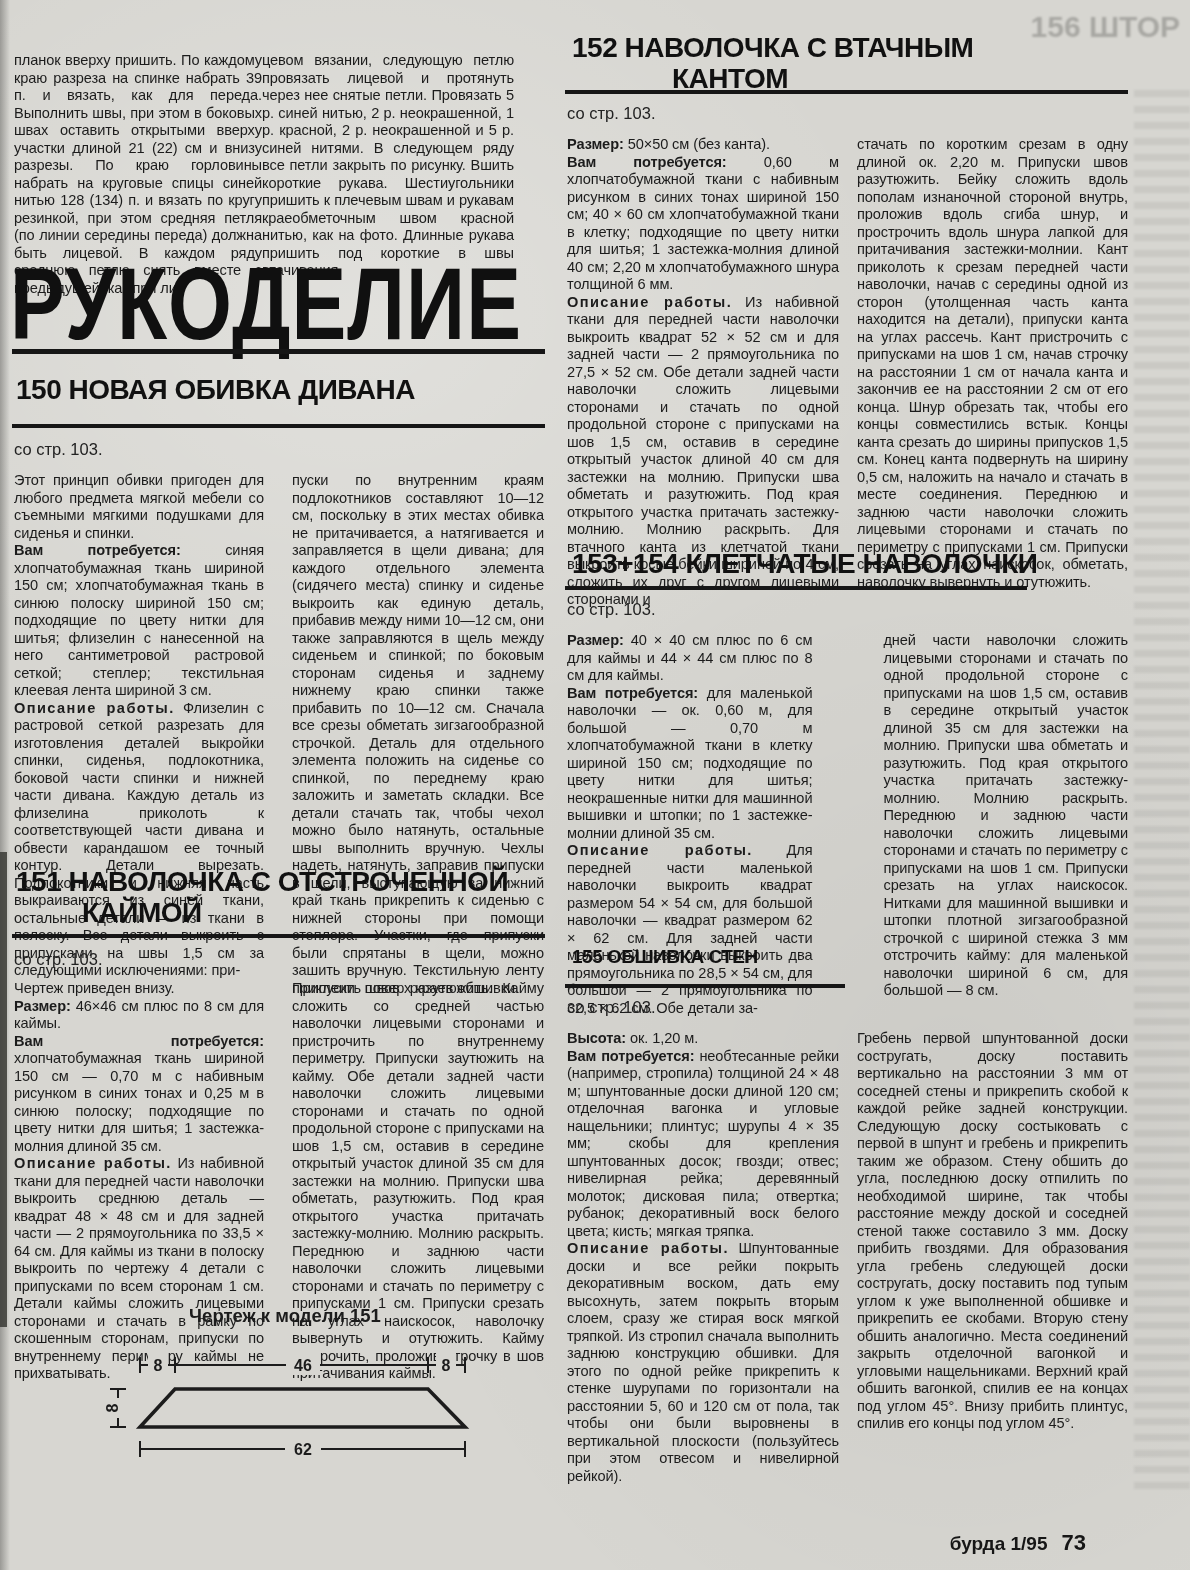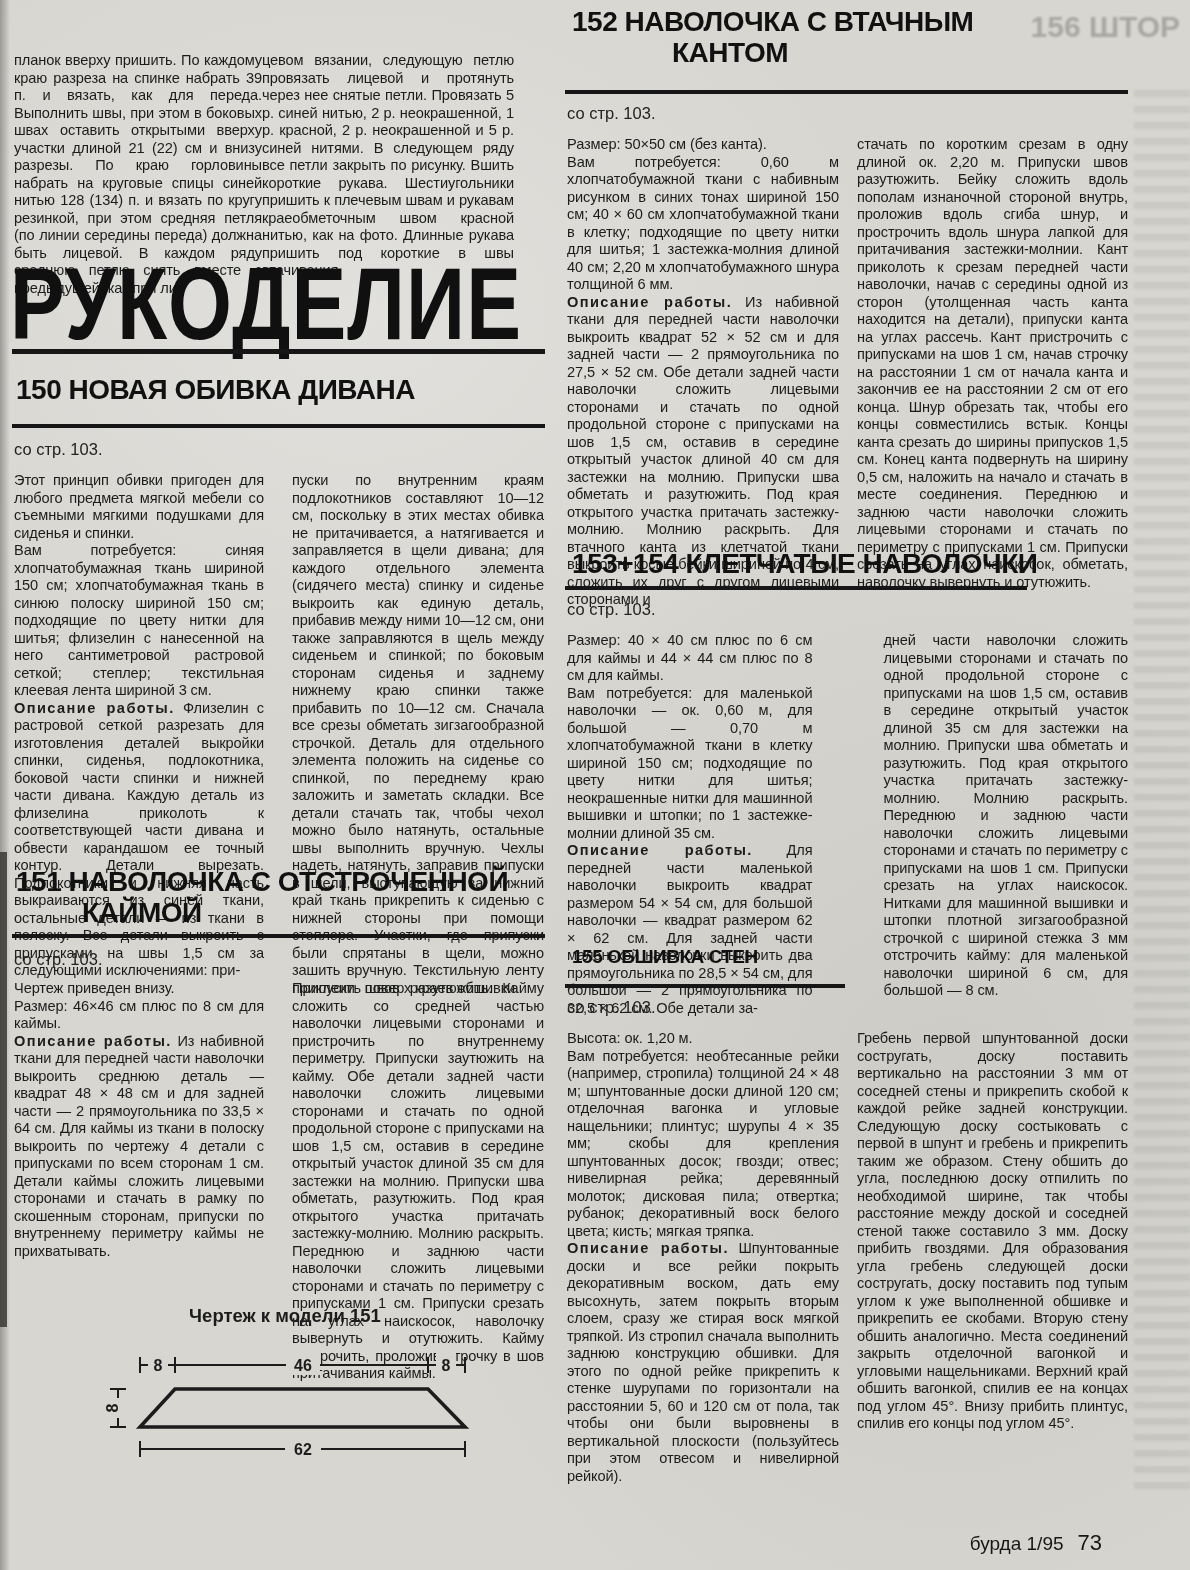--- a/index.html
+++ b/index.html
@@ -12,33 +12,33 @@
       #d7d6d1;
     font-family:"Liberation Sans", sans-serif;
     color:#1c1c1c; overflow:hidden;
   }
   .edge-shadow-left { position:absolute; left:0; top:0; width:10px; height:100%;
     background:linear-gradient(90deg, rgba(40,40,38,.35), rgba(40,40,38,0)); }
   .edge-bar { position:absolute; left:0; top:852px; width:7px; height:475px; background:#393935; opacity:.85; }
 
   .body-text { font-size:14.6px; line-height:1.2; text-align:justify; letter-spacing:-0.1px; }
   .body-text p { margin:0; }
-  .lead { font-weight:normal; }
+  .lead { font-weight:bold; }
   .lead-sp { font-weight:bold; letter-spacing:1.4px; }
 
   .cols { position:absolute; display:flex; }
 
   .sec-head { font-weight:bold; letter-spacing:-0.5px; color:#111; line-height:1.12; }
   .rule { position:absolute; background:#161616; }
   .src { position:absolute; font-size:16.5px; color:#222; }
 
   .main-title { position:absolute; left:10px; top:246px; font-size:79px; font-weight:bold;
     letter-spacing:1px; transform:scale(1.04,1.28); transform-origin:left top; color:#101010; }
 
-  .footer { position:absolute; right:88px; bottom:14px; font-size:19px; font-weight:normal; color:#161616; }
+  .footer { position:absolute; right:104px; bottom:14px; font-size:19px; font-weight:bold; color:#161616; }
   .footer .pageno { font-size:22px; margin-left:14px; }
 
   .ghost-strip { position:absolute; right:0; top:90px; width:56px; height:1400px; opacity:.5;
     background:repeating-linear-gradient(180deg,
       rgba(120,120,116,.28) 0px, rgba(120,120,116,.28) 7px,
       rgba(215,214,209,0) 7px, rgba(215,214,209,0) 16px);
     filter:blur(1.2px);
   }
   .ghost-head { position:absolute; right:10px; top:10px; font-size:30px; font-weight:bold;
     color:#6e6e6a; opacity:.45; filter:blur(1px); letter-spacing:0; }
@@ -91,20 +91,21 @@
     <span>151 НАВОЛОЧКА С ОТСТРОЧЕННОЙ</span><br>
     <span style="margin-left:66px;">КАЙМОЙ</span>
   </div>
   <div class="rule" style="left:12px; top:934px; width:533px; height:4px;"></div>
   <div class="src" style="left:14px; top:950px;">со стр. 103.</div>
 
   <div class="cols" style="left:14px; top:980px; width:530px; gap:28px;">
     <div class="body-text" style="width:250px;">
       <p>Чертеж приведен внизу.</p>
       <p><span class="lead">Размер:</span><span> 46×46 см плюс по 8 см для каймы.</span></p>
+      <p><span class="lead">Вам потребуется:</span><span> хлопчатобумажная ткань шириной 150 см — 0,70 м с набивным рисунком в синих тонах и 0,25 м в синюю полоску; подходящие по цвету нитки для шитья; 1 застежка-молния длиной 35 см.</span></p>
       <p><span class="lead-sp">Описание работы.</span><span> Из набивной ткани для передней части наволочки выкроить среднюю деталь — квадрат 48 × 48 см и для задней части — 2 прямоугольника по 33,5 × 64 см. Для каймы из ткани в полоску выкроить по чертежу 4 детали с припусками по всем сторонам 1 см. Детали каймы сложить лицевыми сторонами и стачать в рамку по скошенным сторонам, припуски по внутреннему периметру каймы не прихватывать.</span></p>
     </div>
     <div class="body-text" style="width:252px;">
       <p>Припуски швов разутюжить. Кайму сложить со средней частью наволочки лицевыми сторонами и пристрочить по внутреннему периметру. Припуски заутюжить на кайму. Обе детали задней части наволочки сложить лицевыми сторонами и стачать по одной продольной стороне с припусками на шов 1,5 см, оставив в середине открытый участок длиной 35 см для застежки на молнию. Припуски шва обметать, разутюжить. Под края открытого участка притачать застежку-молнию. Молнию раскрыть. Переднюю и заднюю части наволочки сложить лицевыми сторонами и стачать по периметру с припусками 1 см. Припуски срезать на углах наискосок, наволочку вывернуть и отутюжить. Кайму отстрочить, проложив строчку в шов притачивания каймы.</p>
     </div>
   </div>
 
   <div class="diagram">
     <div class="diagram-title">Чертеж к модели 151</div>
     <svg width="430" height="150" viewBox="0 0 430 150">
@@ -130,21 +131,21 @@
       <polygon class="shape-line" points="105,62 358,62 395,100 70,100"></polygon>
 
       <line class="dim-line" x1="70" y1="122" x2="395" y2="122"></line>
       <line class="dim-line" x1="70" y1="114" x2="70" y2="130"></line>
       <line class="dim-line" x1="395" y1="114" x2="395" y2="130"></line>
       <rect class="label-bg" x="215" y="110" width="36" height="22"></rect>
       <text class="dim-label" x="233" y="128" text-anchor="middle">62</text>
     </svg>
   </div>
 
-  <div class="sec-head" style="position:absolute; left:572px; top:6px; font-size:28px;">
+  <div class="sec-head" style="position:absolute; left:572px; top:32px; font-size:28px;">
     <span>152 НАВОЛОЧКА С ВТАЧНЫМ</span><br>
     <span style="margin-left:100px;">КАНТОМ</span>
   </div>
   <div class="rule" style="left:565px; top:90px; width:563px; height:4px;"></div>
   <div class="src" style="left:567px; top:104px;">со стр. 103.</div>
 
   <div class="cols" style="left:567px; top:136px; width:561px; gap:18px;">
     <div class="body-text" style="width:272px;">
       <p><span class="lead">Размер:</span><span> 50×50 см (без канта).</span></p>
       <p><span class="lead">Вам потребуется:</span><span> 0,60 м хлопчатобумажной ткани с набивным рисунком в синих тонах шириной 150 см; 40 × 60 см хлопчатобумажной ткани в клетку; подходящие по цвету нитки для шитья; 1 застежка-молния длиной 40 см; 2,20 м хлопчатобумажного шнура толщиной 6 мм.</span></p>

